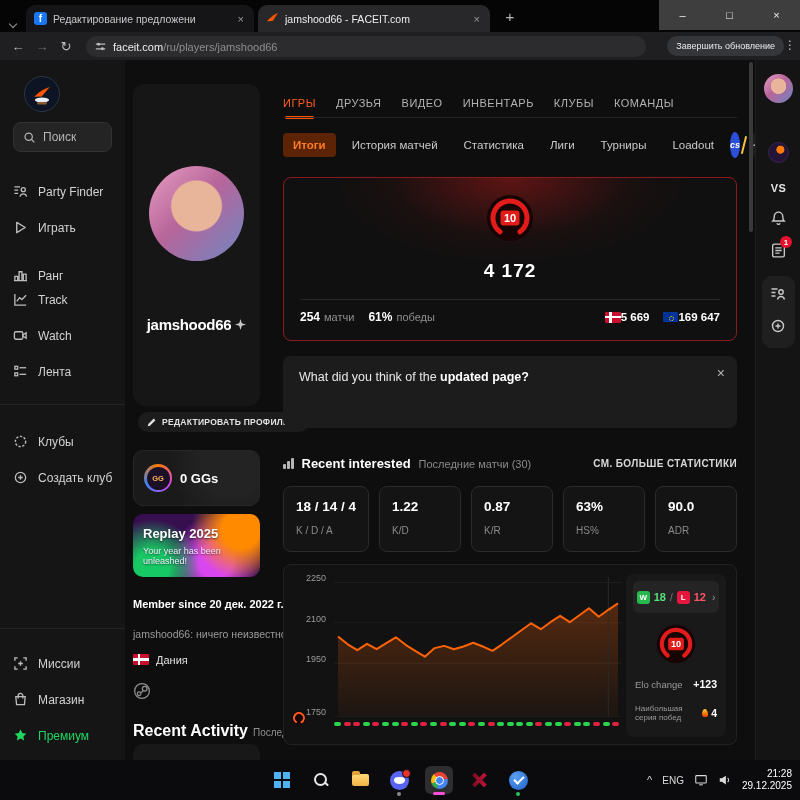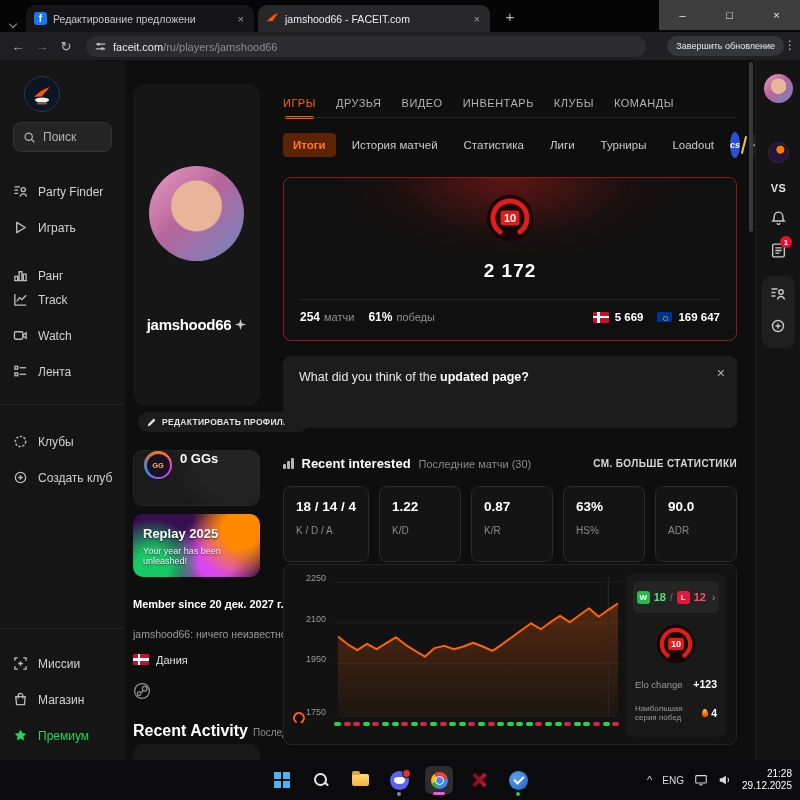--- a/index.html
+++ b/index.html
@@ -59,21 +59,21 @@
   
   .sb-thumb{position:absolute;left:749px;top:2px;width:4px;height:170px;background:#39393b;border-radius:2px;cursor:grab}
 
   
   .pcard{position:absolute;left:133px;top:24px;width:127px;height:322px;background:#161616;border-radius:12px}
   .pavatar{position:absolute;left:16px;top:82px;width:95px;height:95px;border-radius:50%}
   .pname{position:absolute;left:0;top:232px;width:127px;text-align:center;font-size:15px;font-weight:bold;color:#fff;letter-spacing:-.3px;display:flex;align-items:center;justify-content:center;gap:4px}
   .editrow{position:absolute;left:138px;top:352px;display:flex;align-items:center;gap:14px;white-space:nowrap}
   .editbtn{display:flex;align-items:center;gap:6px;background:#1c1c1c;border-radius:14px;padding:5px 9px;color:#e3e3e3;font-size:8.5px;font-weight:bold;letter-spacing:.3px;cursor:pointer}
   .sharebtn{display:flex;align-items:center;gap:5px;color:#cfcfcf;font-size:8.5px;font-weight:bold;letter-spacing:.3px;cursor:pointer}
-  .ggscard{position:absolute;left:133px;top:390px;width:127px;height:56px;background:radial-gradient(circle at 80% 20%,#232323 0 30%,rgba(0,0,0,0) 60%),#1a1a1a;border:1px solid #262626;border-radius:10px;display:flex;align-items:flex-start;gap:8px;padding-left:10px;cursor:pointer}
+  .ggscard{position:absolute;left:133px;top:390px;width:127px;height:56px;background:radial-gradient(circle at 80% 20%,#232323 0 30%,rgba(0,0,0,0) 60%),#1a1a1a;border:1px solid #262626;border-radius:10px;display:flex;align-items:center;gap:8px;padding-left:10px;cursor:pointer}
   .ggbadge{width:28px;height:28px;border-radius:50%;background:conic-gradient(#ff7a00,#d946ef,#3b82f6,#ff7a00);display:flex;align-items:center;justify-content:center}
   .ggbadge b{width:23px;height:23px;border-radius:50%;background:#1b1026;color:#ffb157;font-size:7.5px;display:flex;align-items:center;justify-content:center}
   .ggslabel{font-size:13px;font-weight:bold;color:#fff}
   .replaycard{position:absolute;left:133px;top:454px;width:127px;height:63px;border-radius:10px;cursor:pointer;overflow:hidden;background:radial-gradient(circle at 85% 25%,#ff8a00 0 16%,rgba(0,0,0,0) 42%),radial-gradient(circle at 15% 85%,#17c964 0 14%,rgba(0,0,0,0) 40%),radial-gradient(circle at 65% 75%,#d946ef 0 18%,rgba(0,0,0,0) 48%),#36104e}
   .replaycard .t1{position:absolute;left:10px;top:12px;font-size:13px;font-weight:bold;color:#fff;text-shadow:0 1px 2px rgba(0,0,0,.6)}
   .replaycard .t2{position:absolute;left:10px;top:32px;font-size:9px;color:#f3eaff;text-shadow:0 1px 2px rgba(0,0,0,.6)}
   .membersince{position:absolute;left:133px;top:538px;font-size:11px;font-weight:bold;color:#fff}
   .bio{position:absolute;left:133px;top:568px;font-size:10.5px;color:#9a9a9a}
   .countryrow{position:absolute;left:133px;top:594px;display:flex;gap:7px;font-size:11px;color:#e0e0e0}
   .steamic{position:absolute;left:133px;top:622px;color:#8f8f8f;cursor:pointer}
@@ -97,21 +97,21 @@
   .morebtn{width:26px;height:26px;border-radius:6px;background:#1d1d1e;color:#cfcfcf;display:flex;align-items:center;justify-content:center;font-size:12px;cursor:pointer;margin-left:6px}
 
   .elocard{position:absolute;left:283px;top:117px;width:454px;height:164px;border-radius:8px;border:1px solid #8c1c1c;background:radial-gradient(55% 75% at 50% 0%,rgba(205,25,25,.42),rgba(120,15,15,.10) 48%,rgba(0,0,0,0) 72%),#101010}
   .lvlbig{position:absolute;left:50%;top:16px;transform:translateX(-50%)}
   .elonum{position:absolute;left:0;top:82px;width:100%;text-align:center;font-size:19px;font-weight:bold;color:#fff;letter-spacing:1px}
   .elodiv{position:absolute;left:16px;right:16px;top:121px;height:1px;background:#272727}
   .elobottom{position:absolute;left:16px;right:16px;top:132px;display:flex;align-items:center;justify-content:space-between}
   .statpair{display:flex;align-items:baseline;gap:4px}
   .statpair b{font-size:12px;color:#fff}
   .statpair span{font-size:11px;color:#8f8f8f}
-  .rankgrp{display:flex;align-items:center;gap:6px}
+  .rankgrp{display:flex;align-items:center;}
   .rankgrp b{font-size:11.5px;color:#fff}
 
   .fbcard{position:absolute;left:283px;top:296px;width:454px;height:72px;background:#1c1c1c;border-radius:8px}
   .fbq{position:absolute;left:16px;top:14px;font-size:12.5px;color:#e8e8e8}
   .fbq b{color:#fff}
   .fbclose{position:absolute;right:12px;top:9px;font-size:14px;color:#b5b5b5;cursor:pointer}
   .fbpills{position:absolute;left:16px;top:38px;display:flex;gap:10px}
   .pill{height:24px;border-radius:13px;background:#323232;display:flex;align-items:center;gap:6px;padding:0 11px;font-size:10.5px;color:#ececec;cursor:pointer;white-space:nowrap}
   .ic-flame{width:7px;height:10px;background:linear-gradient(180deg,#ffd23e,#ff7a00 55%,#ff3d00);border-radius:50% 50% 45% 45%/65% 65% 35% 35%;transform:rotate(-4deg)}
   .ic-eyes{display:flex;gap:1.5px}
@@ -119,21 +119,21 @@
   .ic-eyes i::after{content:"";position:absolute;left:1px;top:2.6px;width:2.4px;height:2.4px;background:#26170b;border-radius:50%}
   .ic-face{width:10px;height:10px;border-radius:50%;background:radial-gradient(circle at 35% 30%,#ffe066,#ffc933 70%,#f0a623);position:relative}
   .ic-face::after{content:"";position:absolute;top:3px;left:2.4px;width:1.8px;height:1.8px;border-radius:50%;background:#5b3b00;box-shadow:3.6px 0 0 #5b3b00}
 
   .perfhead{position:absolute;left:283px;top:396px;width:454px;display:flex;align-items:center;gap:8px}
   .bars3{display:flex;align-items:flex-end;gap:1.5px}
   .bars3 i{width:2.5px;background:#b5b5b5;border-radius:1px}
   .perfhead b{font-size:13px;color:#fff}
   .perfhead .sub{font-size:11px;color:#8a8a8a}
   .perfhead .link{margin-left:auto;font-size:10px;font-weight:bold;letter-spacing:.4px;color:#d8d8d8;cursor:pointer}
-  .statsrow{position:absolute;left:283px;top:426px;width:454px;height:76px;display:flex;gap:10px}
+  .statsrow{position:absolute;left:283px;top:426px;width:454px;height:66px;display:flex;gap:10px}
   .scard{flex:1;border:1px solid #2b2b2b;border-radius:8px;background:#141414;padding:12px 12px 0}
   .scard b{display:block;font-size:13.5px;color:#fff;margin-bottom:6px;white-space:nowrap}
   .scard span{font-size:10px;color:#8a8a8a;white-space:nowrap}
 
   .chartcard{position:absolute;left:283px;top:504px;width:454px;height:181px;background:#121212;border:1px solid #222;border-radius:8px}
   .ytick{position:absolute;left:12px;width:30px;text-align:right;font-size:9px;color:#9a9a9a}
   .lvlmini{position:absolute;left:8px;top:146px}
   .plotwrap{position:absolute;left:50px;top:12px;width:288px;height:140px}
   .dashrow{position:absolute;left:50px;top:157px;width:288px;display:flex;gap:2.6px}
   .dash{width:7px;height:4px;border-radius:2px}
@@ -375,21 +375,21 @@
         <b>GG</b>
       </span>
     <span class="ggslabel">0 GGs</span>
   </div>
 
   <div class="replaycard">
     <span class="t1">Replay 2025</span>
     <span class="t2">Your year has been unleashed!</span>
   </div>
 
-  <div class="membersince">Member since 20 дек. 2027 г.</div>
+  <div class="membersince">Member since 20 дек. 2022 г.</div>
   <div class="bio">jamshood66: ничего неизвестно</div>
   <div class="countryrow">
     <span class="flag-dk"></span>
     <span>Дания</span>
   </div>
   <div class="steamic">
     <svg width="18" height="18" viewBox="0 0 20 20" fill="none" stroke="currentColor" stroke-width="1.4">
         <circle cx="10" cy="10" r="8.2"></circle>
         <circle cx="13" cy="7.5" r="2.6"></circle>
         <circle cx="6.8" cy="13" r="2"></circle>
@@ -427,21 +427,21 @@
 
   <div class="elocard">
     <div class="lvlbig">
       <svg width="48" height="48" viewBox="0 0 48 48">
         <circle cx="24" cy="24" r="23" fill="#170404"></circle>
         <circle cx="24" cy="24" r="17" fill="none" stroke="#e21b1b" stroke-width="5" stroke-linecap="round" stroke-dasharray="85 22" transform="rotate(126 24 24)"></circle>
         <rect x="14.5" y="16.5" width="19" height="15" rx="3" fill="#e21b1b"></rect>
         <text x="24" y="28" text-anchor="middle" font-size="11" font-weight="bold" fill="#fff" font-family="inherit">10</text>
       </svg>
     </div>
-    <div class="elonum">2 172</div>
+    <div class="elonum">4 172</div>
     <div class="elodiv"></div>
     <div class="elobottom">
       <div style="display:flex;gap:14px">
         <span class="statpair">
             <b>254</b>
             <span>матчи</span>
           </span>
         <span class="statpair">
             <b>61%</b>
             <span>победы</span>

